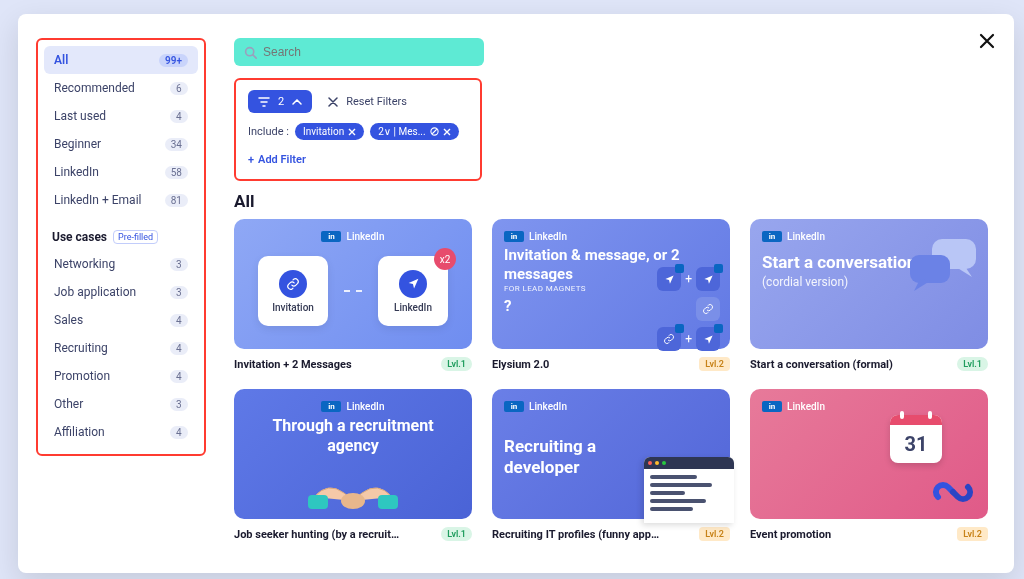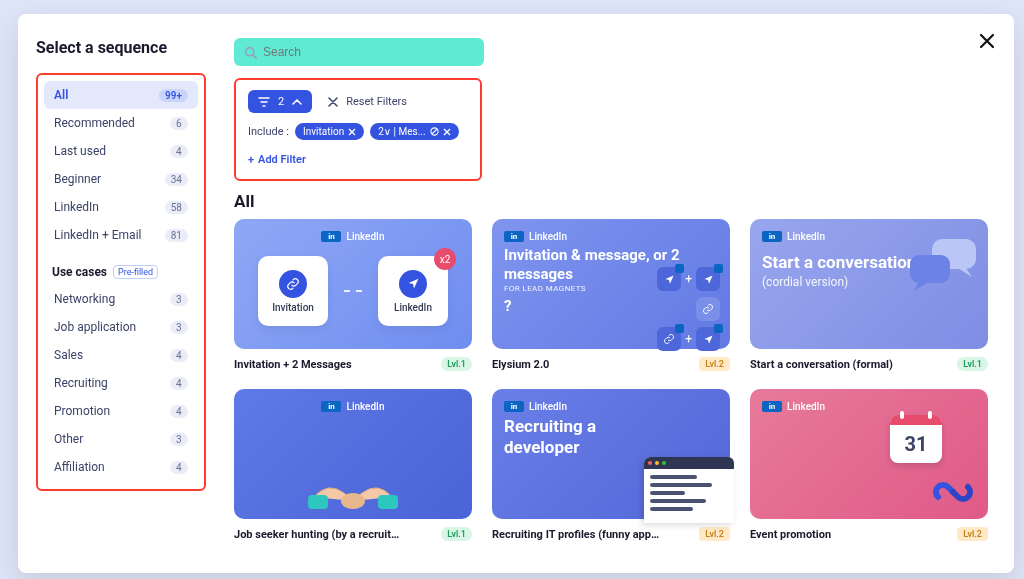--- a/index.html
+++ b/index.html
@@ -410,21 +410,20 @@
 <div class="modal">
   <div class="close-x">
     <svg width="16" height="16" viewBox="0 0 16 16">
         <path d="M2 2 L14 14 M14 2 L2 14" stroke="#111" stroke-width="2.2" stroke-linecap="round"></path>
       </svg>
   </div>
 
   <div class="columns">
 
     <div class="sidebar">
-      <h2>Select a sequence</h2>
 
       <div class="side-box">
         <div class="side-item active">
           <span>All</span>
           <span class="side-count">99+</span>
         </div>
         <div class="side-item">
           <span>Recommended</span>
           <span class="side-count">6</span>
         </div>
@@ -651,20 +650,21 @@
             <span class="lvl green">Lvl.1</span>
           </div>
         </div>
 
         <div class="card">
           <div class="thumb g4 t-center">
             <div class="li-badge">
               <span class="li-sq">in</span>
               <span>LinkedIn</span>
             </div>
+            <div class="thumb-headline" style="font-size:16px;">Through a recruitment agency</div>
             <div class="hands">
               <svg width="90" height="44" viewBox="0 0 90 44">
                 <path d="M6 26 Q20 10 36 22 Q44 28 46 30" fill="#f5c9a8" stroke="#d9a87e" stroke-width="1"></path>
                 <path d="M84 26 Q70 10 54 22 Q46 28 44 30" fill="#f5c9a8" stroke="#d9a87e" stroke-width="1"></path>
                 <rect x="0" y="24" width="20" height="14" rx="4" fill="#2ec7c0"></rect>
                 <rect x="70" y="24" width="20" height="14" rx="4" fill="#2ec7c0"></rect>
                 <ellipse cx="45" cy="30" rx="12" ry="8" fill="#e8b78c"></ellipse>
               </svg>
             </div>
           </div>
@@ -673,21 +673,21 @@
             <span class="lvl green">Lvl.1</span>
           </div>
         </div>
 
         <div class="card">
           <div class="thumb g5">
             <div class="li-badge">
               <span class="li-sq">in</span>
               <span>LinkedIn</span>
             </div>
-            <div class="thumb-headline" style="font-size:17px;margin-top:4px;max-width:130px;">Recruiting a developer</div>
+            <div class="thumb-headline" style="font-size:17px;margin-top:24px;max-width:130px;">Recruiting a developer</div>
             <div class="browser">
               <div class="bar">
                 <span class="d" style="background:#ff5f57"></span>
                 <span class="d" style="background:#febc2e"></span>
                 <span class="d" style="background:#28c840"></span>
               </div>
               <div class="lines">
                 <div style="width:60%"></div>
                   <div style="width:80%"></div>
                   <div style="width:45%"></div>

